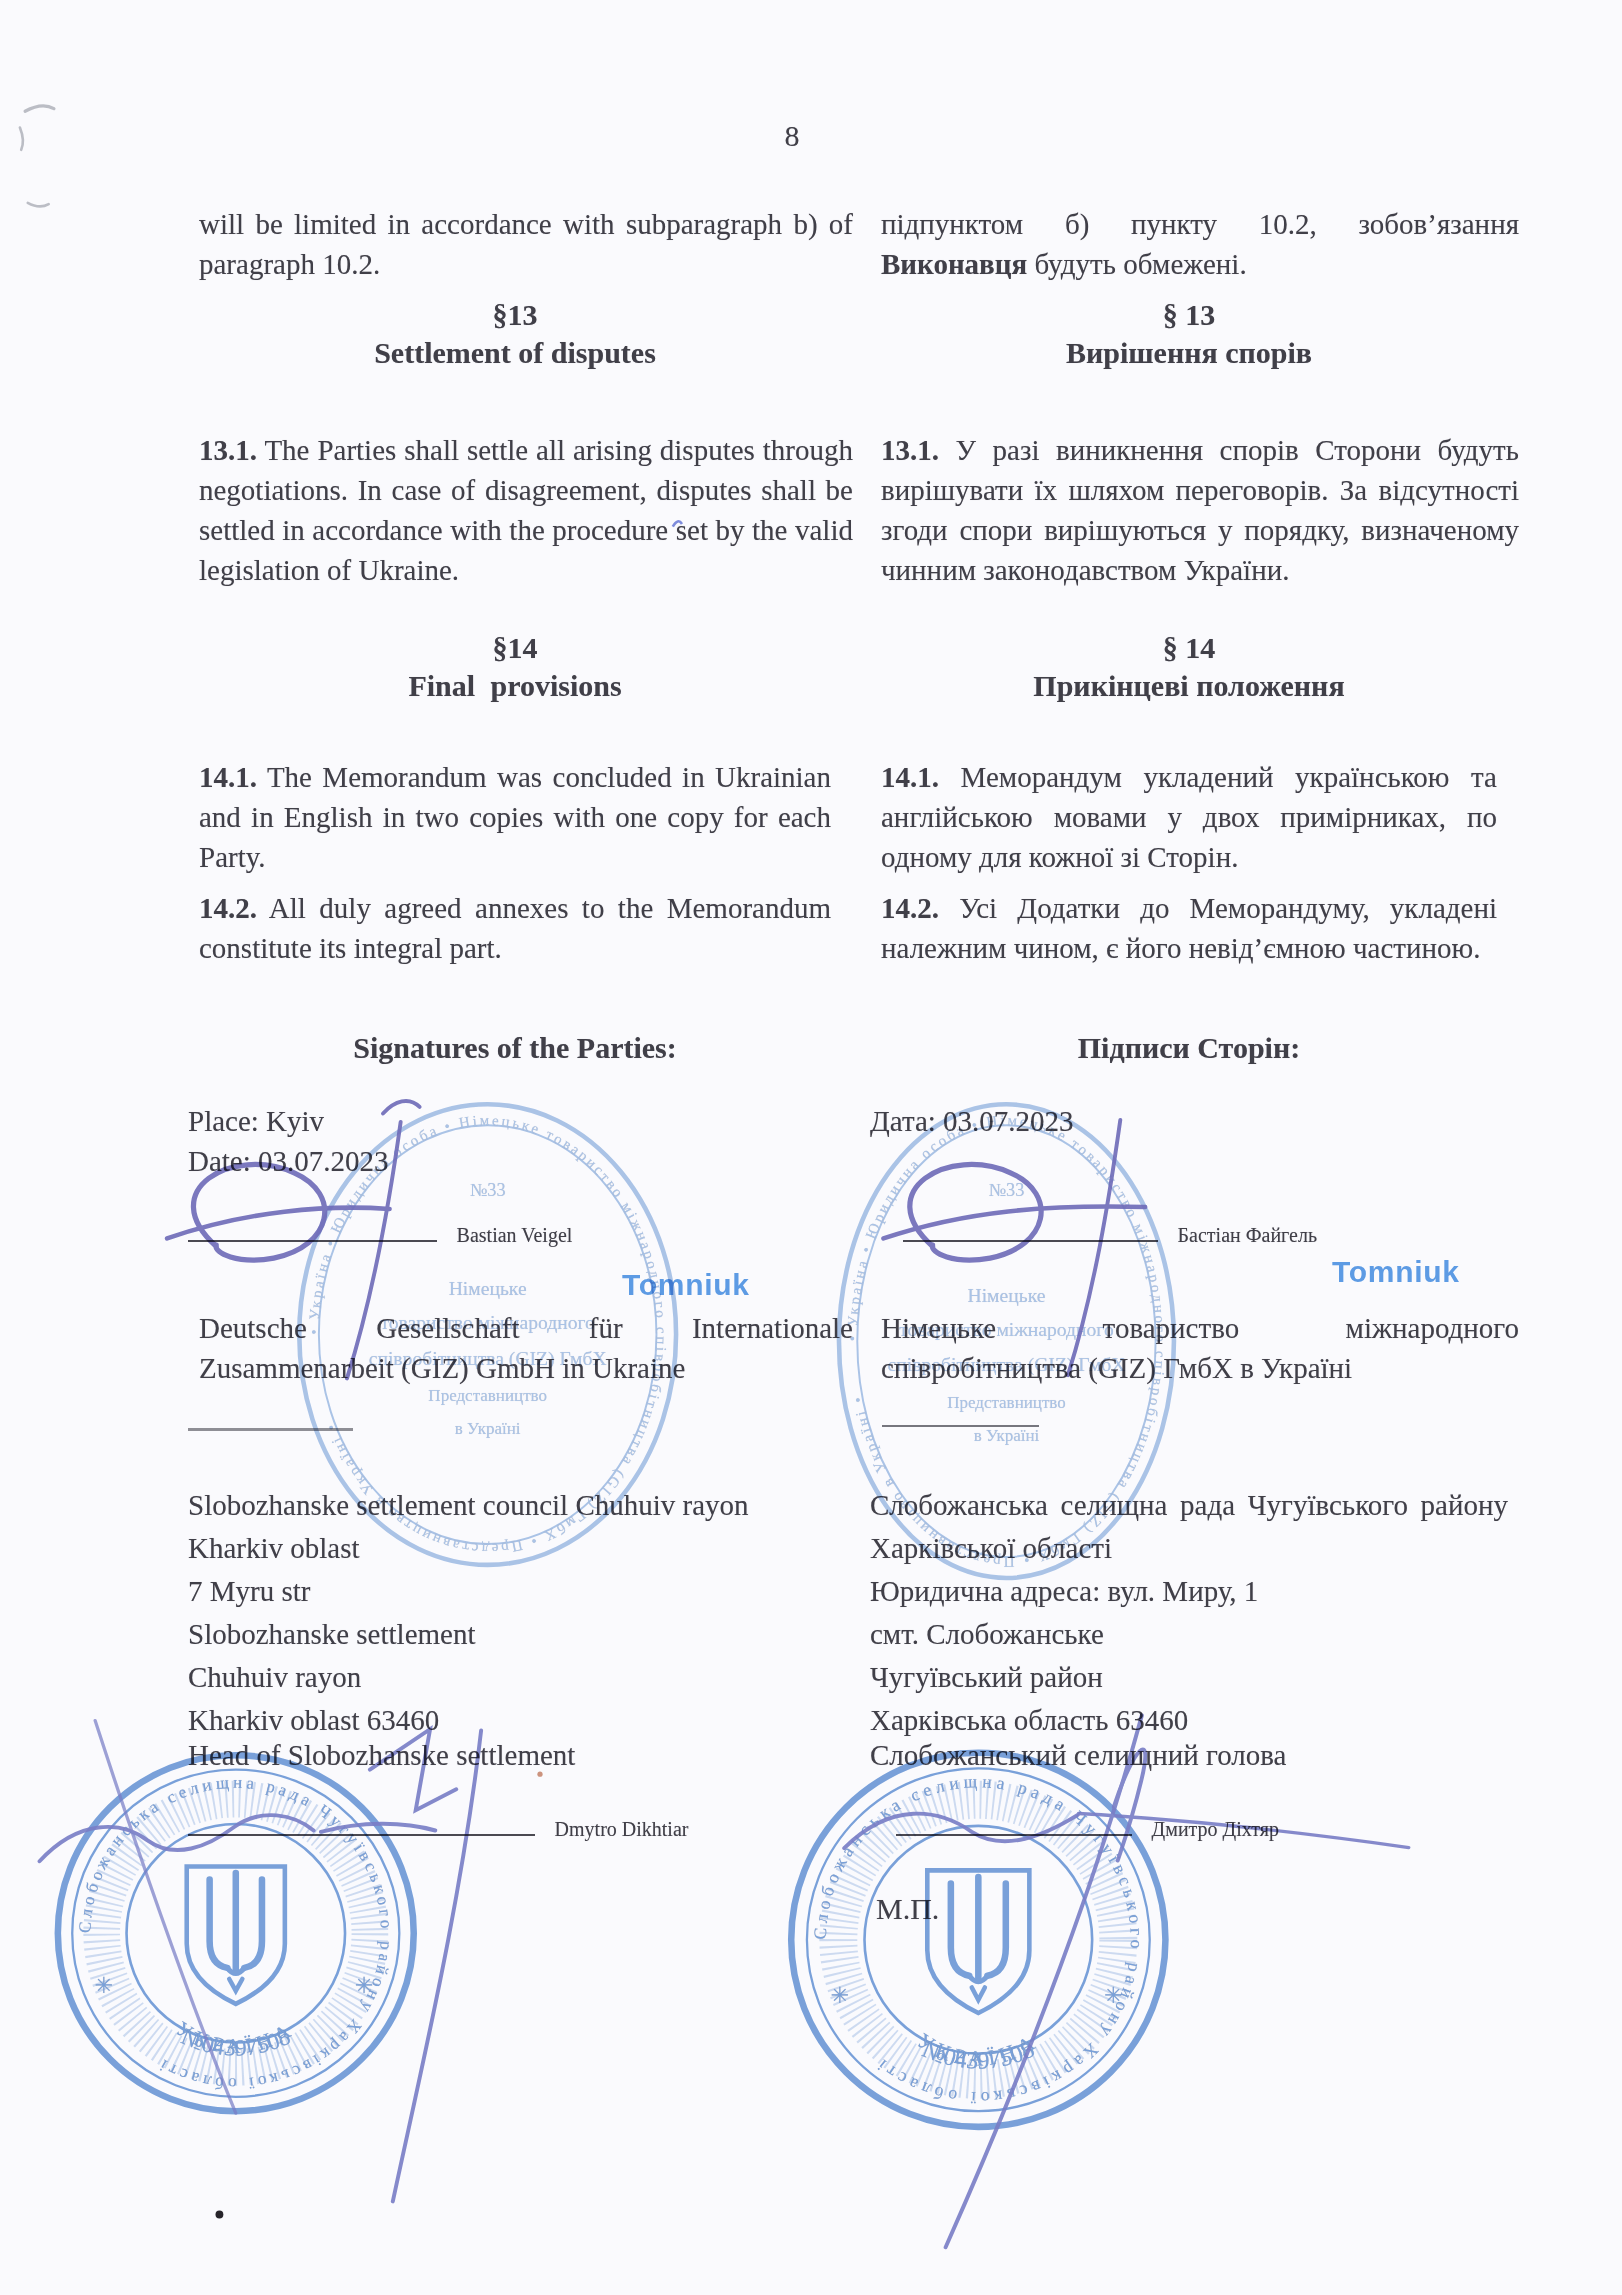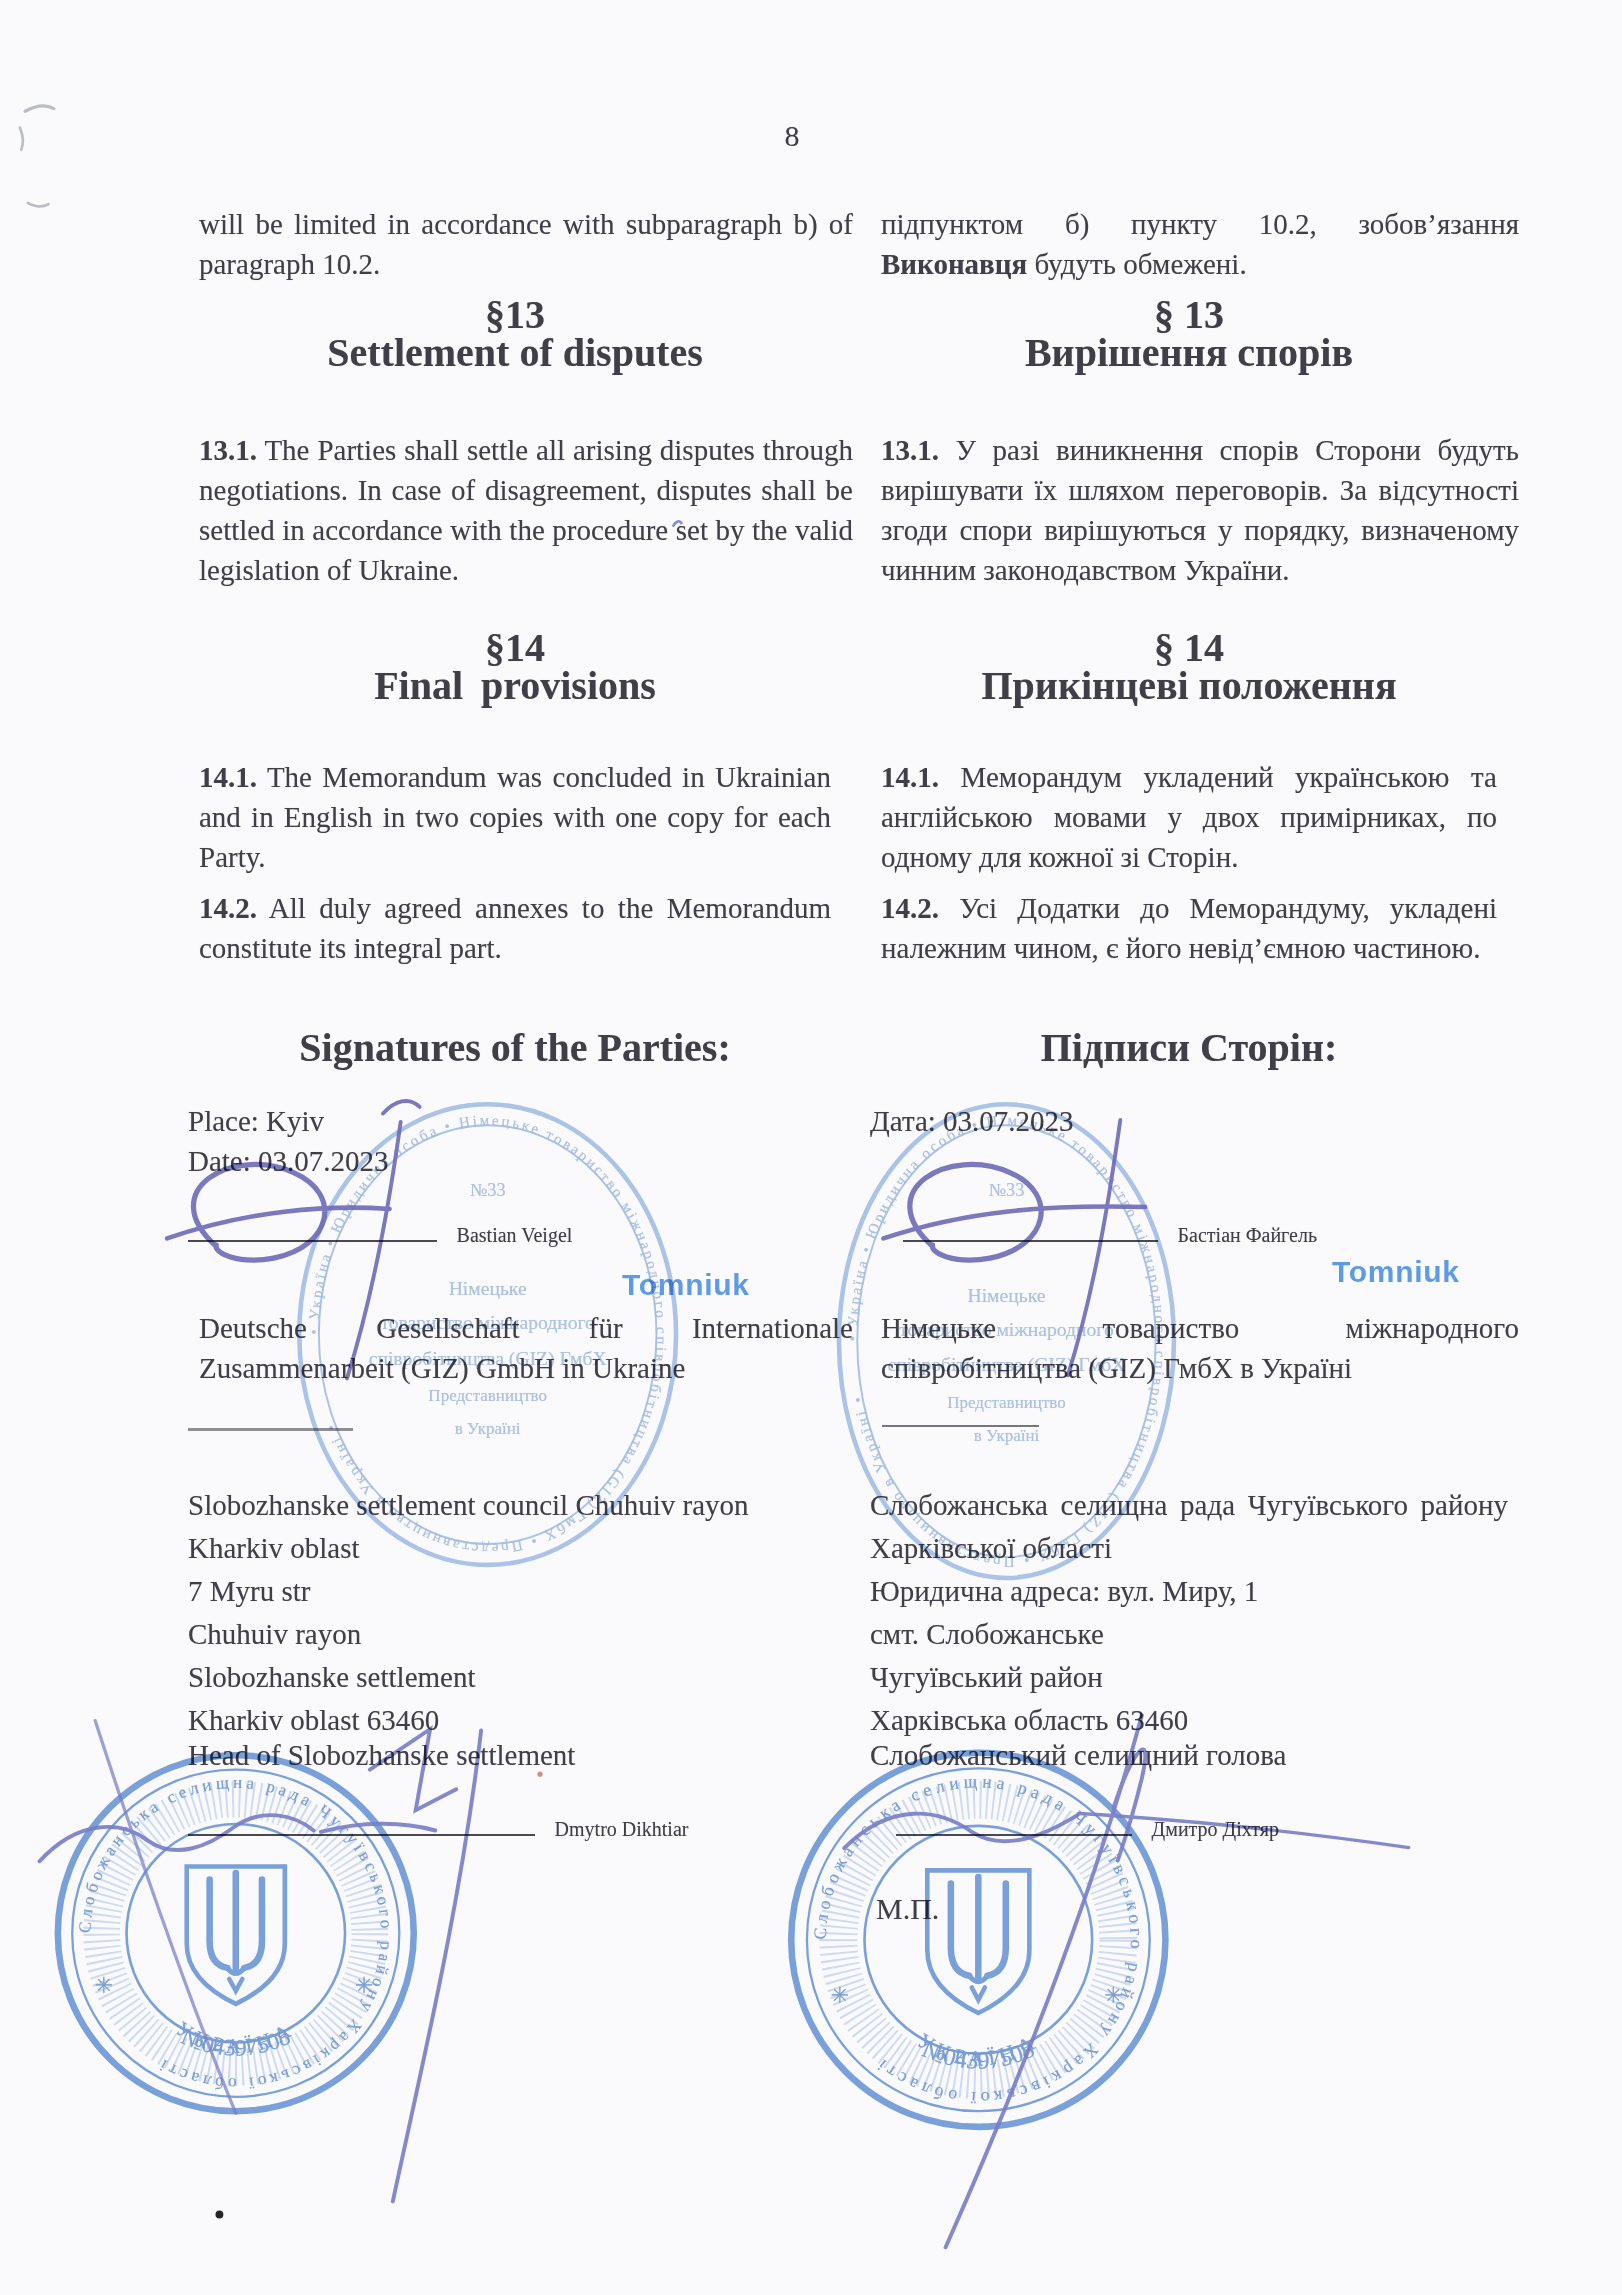--- a/index.html
+++ b/index.html
@@ -5,21 +5,21 @@
   html,body{margin:0;padding:0;background:#e8e8ea;}
   .page{position:relative;width:1623px;height:2295px;background:#fafafd;overflow:hidden;
         font-family:"Liberation Serif","DejaVu Serif",serif;color:#403f48;
         text-shadow:0 0 0.7px rgba(64,62,74,.35);}
   .blk{position:absolute;margin:0;}
   .just{text-align:justify;}
   .ctr{text-align:center;}
   .b{font-weight:bold;}
   .body-txt{font-size:29px;line-height:40px;}
   .addr-txt{font-size:29px;line-height:43px;}
-  .h-txt{font-size:40px;line-height:38px;text-align:center;}
+  .h-txt{font-size:30px;line-height:38px;text-align:center;}
   p.para{margin:11px;}
   
   #page-number{left:0;top:119px;width:1584px;text-align:center;font-size:30px;}
   #intro-l{left:188px;top:193px;width:654px;}
   #h13-l{left:188px;top:296px;width:654px;}
   #p13-l{left:188px;top:419px;width:654px;}
   #h14-l{left:188px;top:629px;width:654px;}
   #p14-l{left:188px;top:746px;width:654px;}
   #sigtitle-l{left:188px;top:1029px;width:654px;}
   #place-l{left:188px;top:1101px;width:654px;}
@@ -88,22 +88,22 @@
     <span class="sline"></span>
     <span class="sname">Bastian Veigel</span>
   </div>
   <div id="tomniuk-l" class="blk esign">Tomniuk</div>
   <p id="org-l" class="blk just body-txt para">Deutsche Gesellschaft für Internationale Zusammenarbeit (GIZ) GmbH in Ukraine</p>
   <div id="sep-l" class="blk"></div>
   <div id="addr-l" class="blk addr-txt">
     <div>Slobozhanske settlement council Chuhuiv rayon</div>
     <div>Kharkiv oblast</div>
     <div>7 Myru str</div>
+    <div>Slobozhanske settlement</div>
     <div>Chuhuiv rayon</div>
-    <div>Slobozhanske settlement</div>
     <div>Kharkiv oblast 63460</div>
   </div>
   <div id="headtitle-l" class="blk body-txt">Head of Slobozhanske settlement</div>
   <div id="sigrow2-l" class="blk sigrow">
     <span class="sline"></span>
     <span class="sname">Dmytro Dikhtiar</span>
   </div>
 
   <p id="intro-r" class="blk just body-txt para"><span>підпунктом б) пункту 10.2, зобов’язання</span> <b>Виконавця</b> <span>будуть обмежені.</span></p>
   <div id="h13-r" class="blk ctr h-txt">

